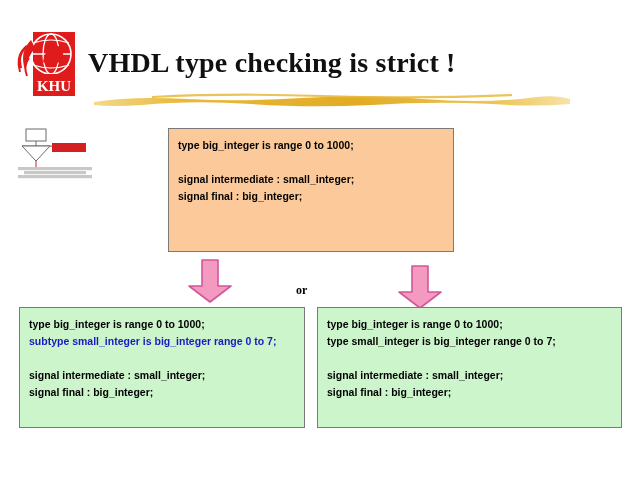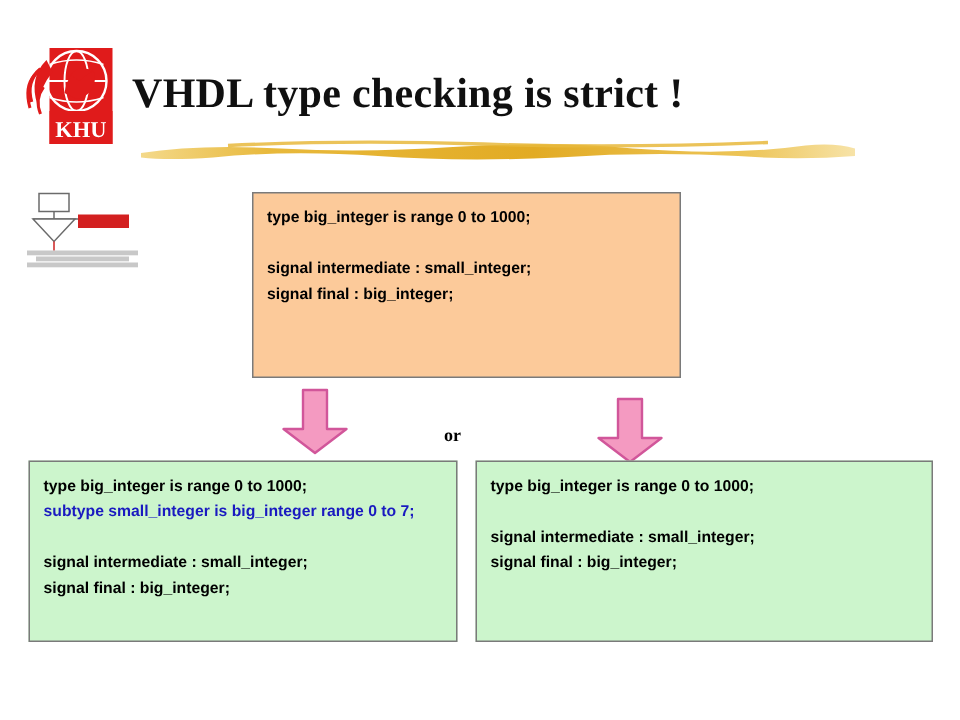--- a/index.html
+++ b/index.html
@@ -210,17 +210,18 @@
   <div class="code-line"><span class="tok-black">type big_integer is range 0 to 1000;</span><span class="tok-blue"></span><span class="tok-red"></span></div>
   <div class="code-line"><span class="tok-black"></span><span class="tok-blue">subtype small_integer is big_integer range 0 to 7;</span><span class="tok-red"></span></div>
   <div class="code-line gap"><span class="tok-black"></span></div>
   <div class="code-line"><span class="tok-black">signal intermediate : small_integer;</span><span class="tok-blue"></span><span class="tok-red"></span></div>
   <div class="code-line"><span class="tok-black">signal final : big_integer;</span><span class="tok-blue"></span><span class="tok-red"></span></div>
   <div class="code-line gap"><span class="tok-black"></span></div>
 </div>
 
 <div class="code-box green-right">
   <div class="code-line"><span class="tok-black">type big_integer is range 0 to 1000;</span><span class="tok-blue"></span><span class="tok-red"></span></div>
+  <div class="code-line"><span class="tok-black">type small_integer is big_integer range 0 to 7;</span><span class="tok-blue"></span><span class="tok-red"></span></div>
   <div class="code-line gap"><span class="tok-black"></span></div>
   <div class="code-line"><span class="tok-black">signal intermediate : small_integer;</span><span class="tok-blue"></span><span class="tok-red"></span></div>
   <div class="code-line"><span class="tok-black">signal final : big_integer;</span><span class="tok-blue"></span><span class="tok-red"></span></div>
   <div class="code-line gap"><span class="tok-black"></span></div>
 </div>
 
 </body></html>

